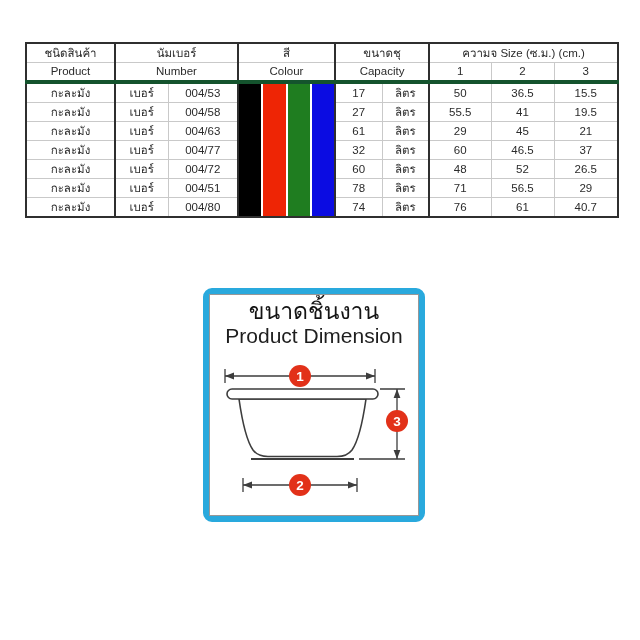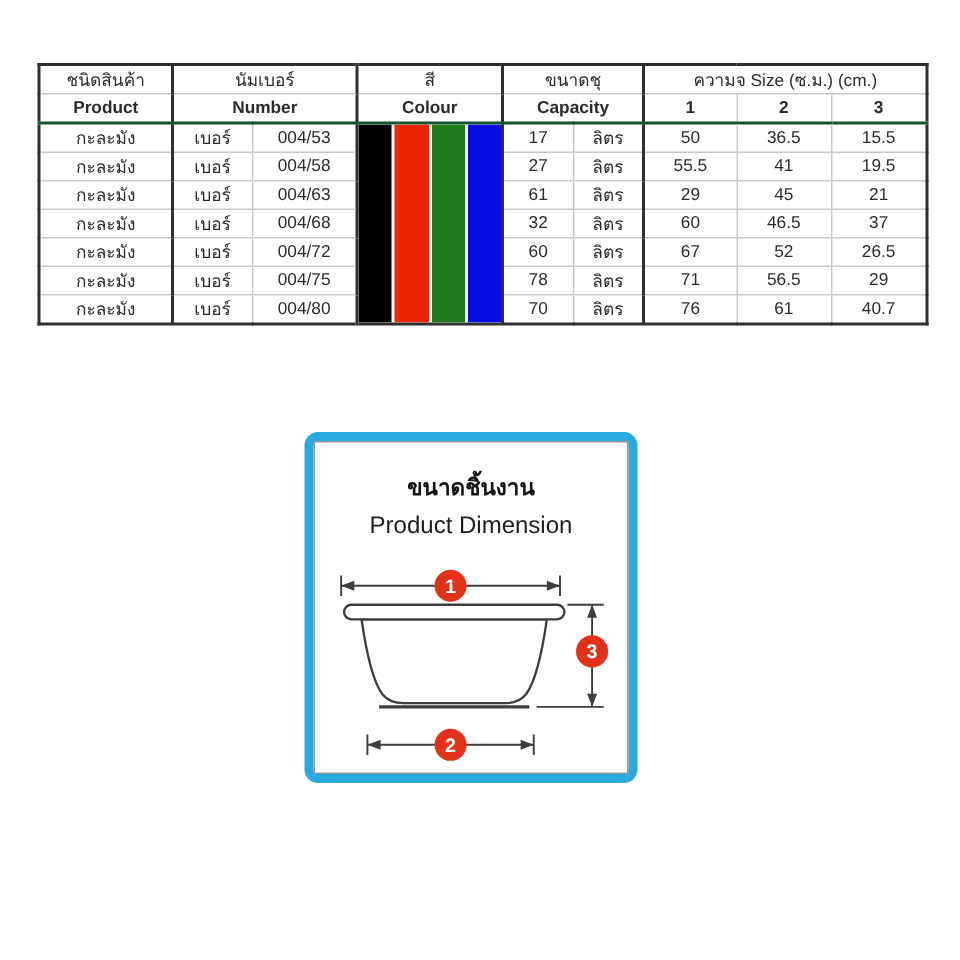--- a/index.html
+++ b/index.html
@@ -15,36 +15,36 @@
     font-size:11.5px; color:#2b2b2b;padding-left:20px;
   }
   table.spec td {
     border-right:1px solid #c9c9c9;
     border-bottom:1px solid #c9c9c9;
     text-align:center; vertical-align:middle;
     height:19px; padding:0 2px; overflow:hidden; white-space:nowrap;
     font-weight:400;
   }
   table.spec td.bR { border-right:2px solid #2f2f2f; }
-  table.spec tr.hr2 td { border-bottom:2px solid #14532d;font-weight:bold; }
+  table.spec tr.hr2 td { border-bottom:4px solid #14532d; }
   table.spec td.swatch-cell { padding:0; }
   .stripes { display:flex; gap:2px; width:100%; height:100%; background:#ffffff; }
   .stripe { flex:1 1 0; height:100%; }
 
   
   .card {
     position:absolute; left:203px; top:288px; width:222px; height:234px;
     border:6px solid #29a9dd; border-radius:9px; background:#ffffff;
   }
   .card-inner {
     position:absolute; inset:0; border:1px solid #979797;
     display:flex; flex-direction:column; align-items:center; overflow:hidden;
   }
-  .card-title { margin-top:16px; font-size:15px; font-weight:bold; color:#141414; line-height:30px; }
-  .card-subtitle { font-size:16px; color:#1e1e1e; line-height:20px; }
+  .card-title { margin-top:1px; font-size:23px; font-weight:normal; color:#141414; line-height:30px; }
+  .card-subtitle { font-size:21px; color:#1e1e1e; line-height:20px; }
   .dim-svg { margin-top:12px; display:block; }
   .dim-stroke { stroke:#3d3d3d; stroke-width:1.3; fill:none; }
   .shape-stroke { stroke:#3d3d3d; stroke-width:1.6; fill:#ffffff; }
   .arrow { fill:#3d3d3d; stroke:none; }
   .dim-label { font:bold 13.5px "Liberation Sans","DejaVu Sans",sans-serif; fill:#ffffff; text-anchor:middle; }
 </style>
 </head>
 <body>
 
 <div class="canvas">
@@ -113,52 +113,52 @@
         <td class="bR">004/63</td>
         <td>61</td>
         <td class="bR">ลิตร</td>
         <td>29</td>
         <td>45</td>
         <td>21</td>
       </tr>
       <tr>
         <td class="bR">กะละมัง</td>
         <td>เบอร์</td>
-        <td class="bR">004/68</td>
+        <td class="bR">004/77</td>
         <td>32</td>
         <td class="bR">ลิตร</td>
         <td>60</td>
         <td>46.5</td>
         <td>37</td>
       </tr>
       <tr>
         <td class="bR">กะละมัง</td>
         <td>เบอร์</td>
         <td class="bR">004/72</td>
         <td>60</td>
         <td class="bR">ลิตร</td>
-        <td>67</td>
+        <td>48</td>
         <td>52</td>
         <td>26.5</td>
       </tr>
       <tr>
         <td class="bR">กะละมัง</td>
         <td>เบอร์</td>
-        <td class="bR">004/75</td>
+        <td class="bR">004/51</td>
         <td>78</td>
         <td class="bR">ลิตร</td>
         <td>71</td>
         <td>56.5</td>
         <td>29</td>
       </tr>
       <tr>
         <td class="bR">กะละมัง</td>
         <td>เบอร์</td>
         <td class="bR">004/80</td>
-        <td>70</td>
+        <td>74</td>
         <td class="bR">ลิตร</td>
         <td>76</td>
         <td>61</td>
         <td>40.7</td>
       </tr>
     </tbody>
   </table>
 
   <div class="card" style="border-color: rgb(41, 169, 221);">
     <div class="card-inner">

